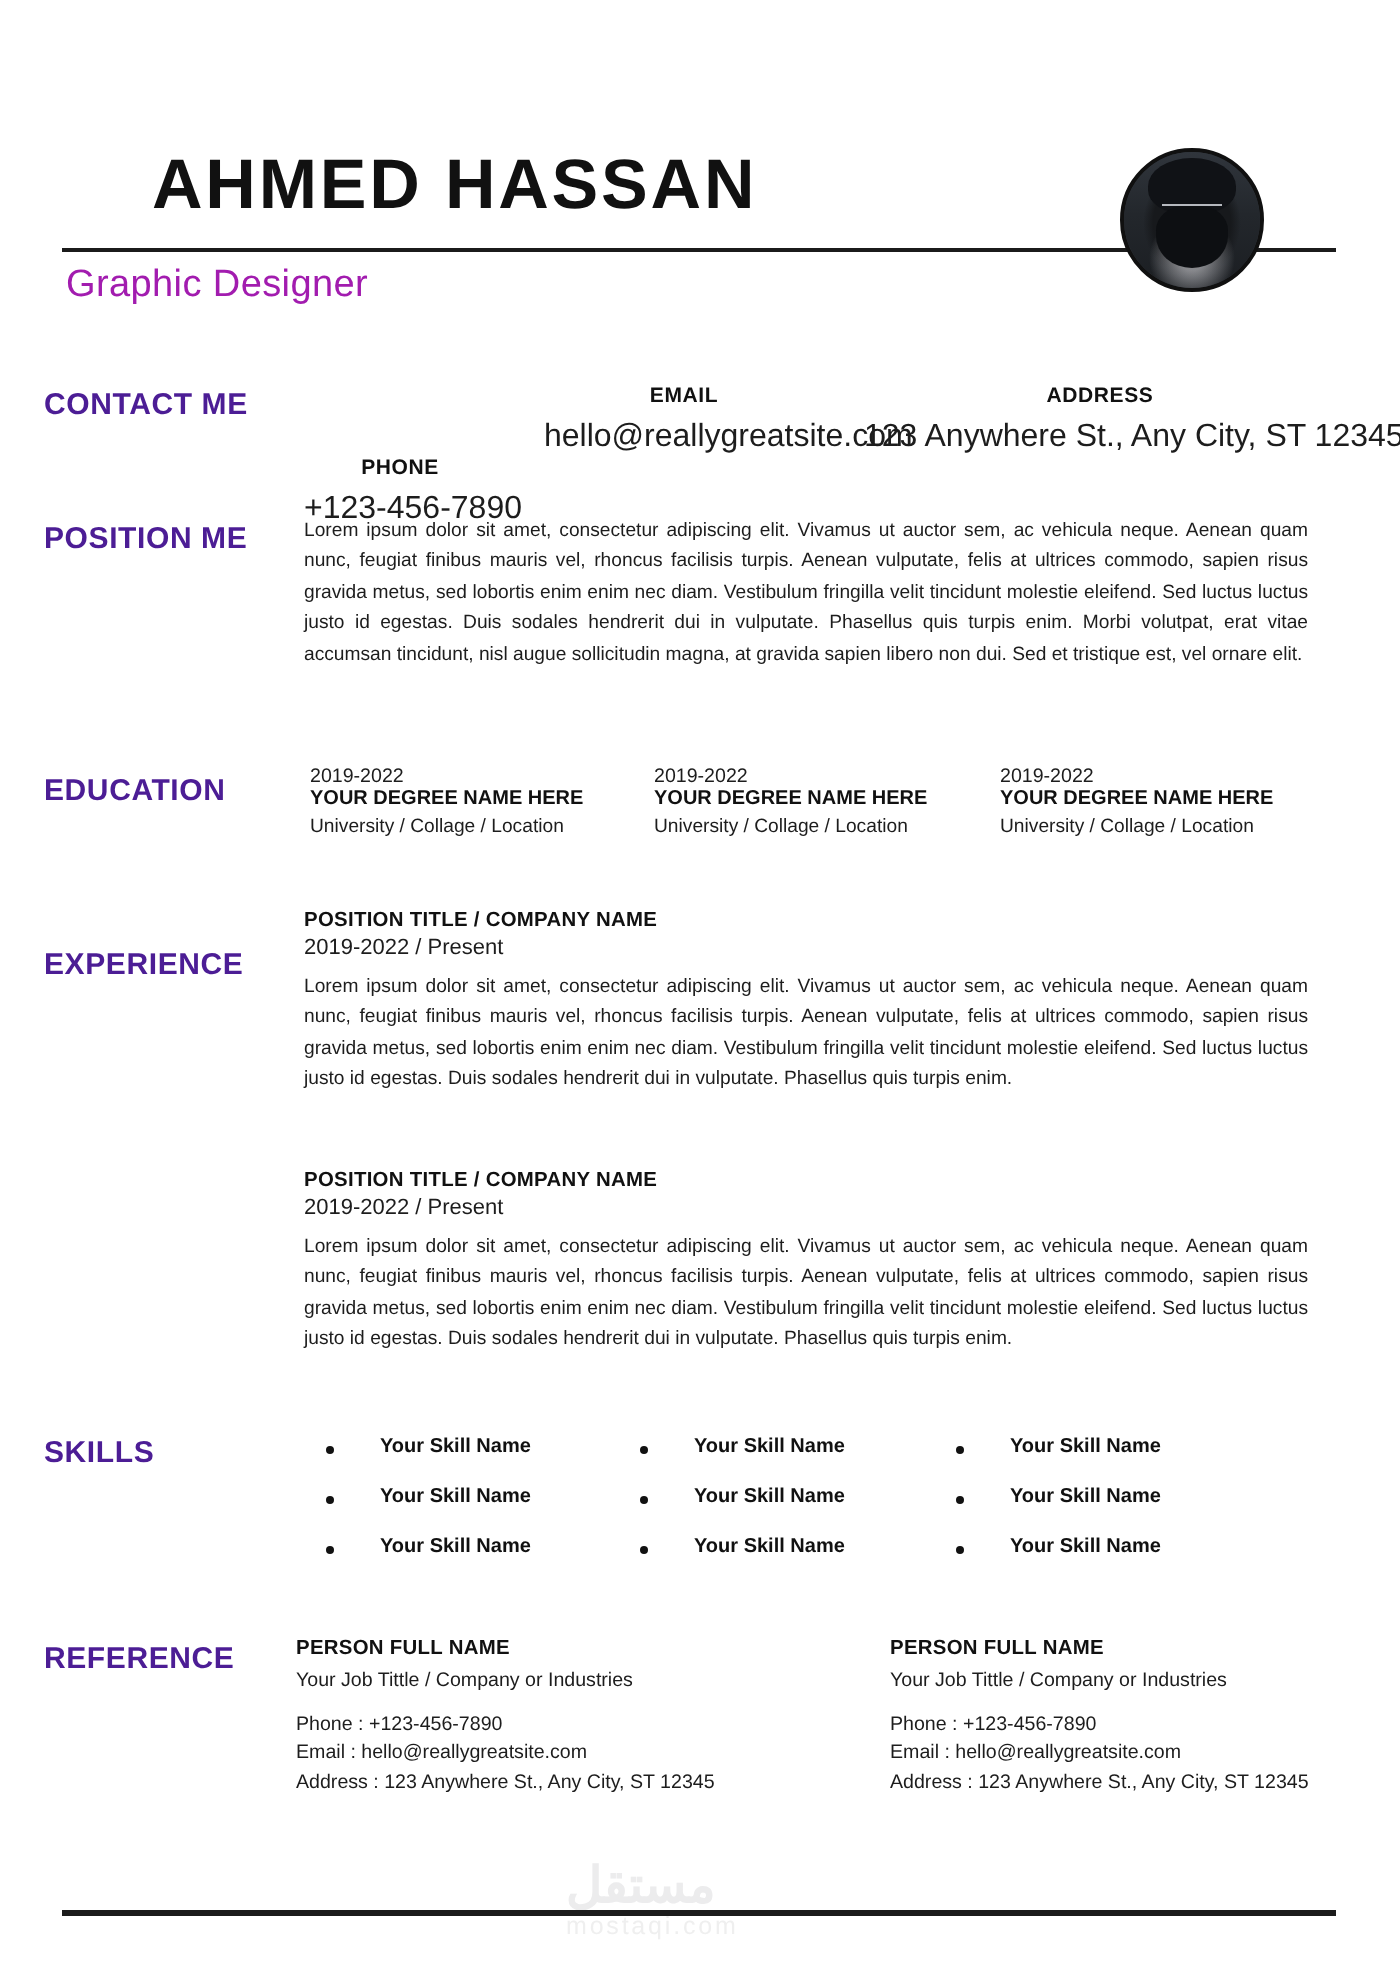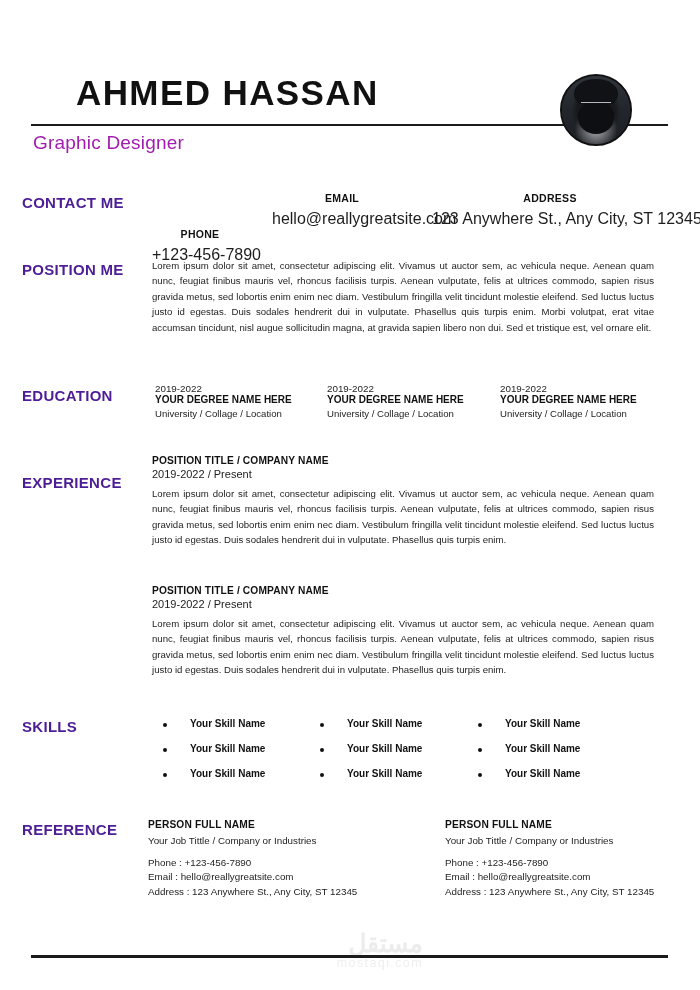--- a/index.html
+++ b/index.html
@@ -258,21 +258,21 @@
     height: 3px;
     background: #1b1b1b;
   }
 
   
   .wm-center {
     position: absolute;
     left: 283px;
     top: 930px;
     width: 140px;
-    text-align: right;
+    text-align: left;
     pointer-events: none;
   }
   .wm-arabic {
     font-size: 25px;
     font-weight: 700;
     line-height: 26px;
     color: #ececed;
     letter-spacing: 1px;
     direction: rtl;
   }

